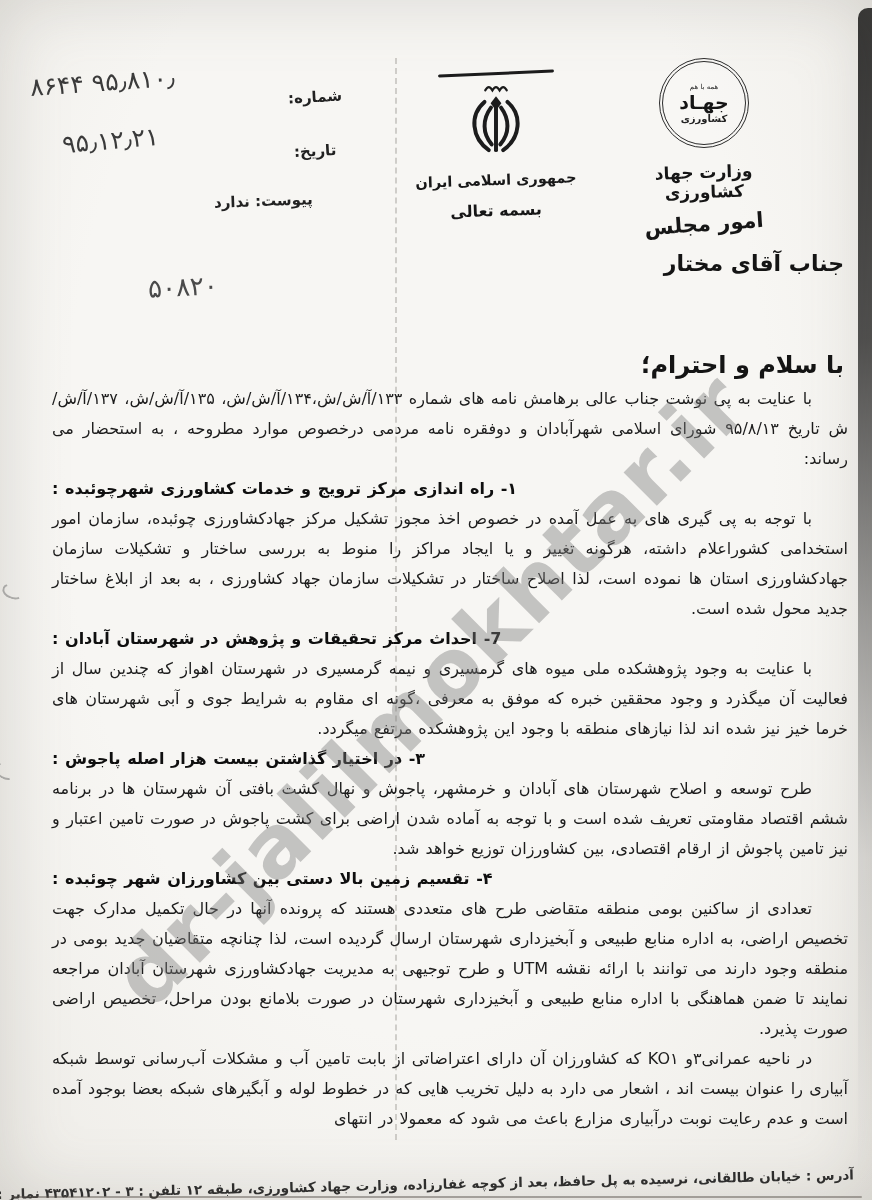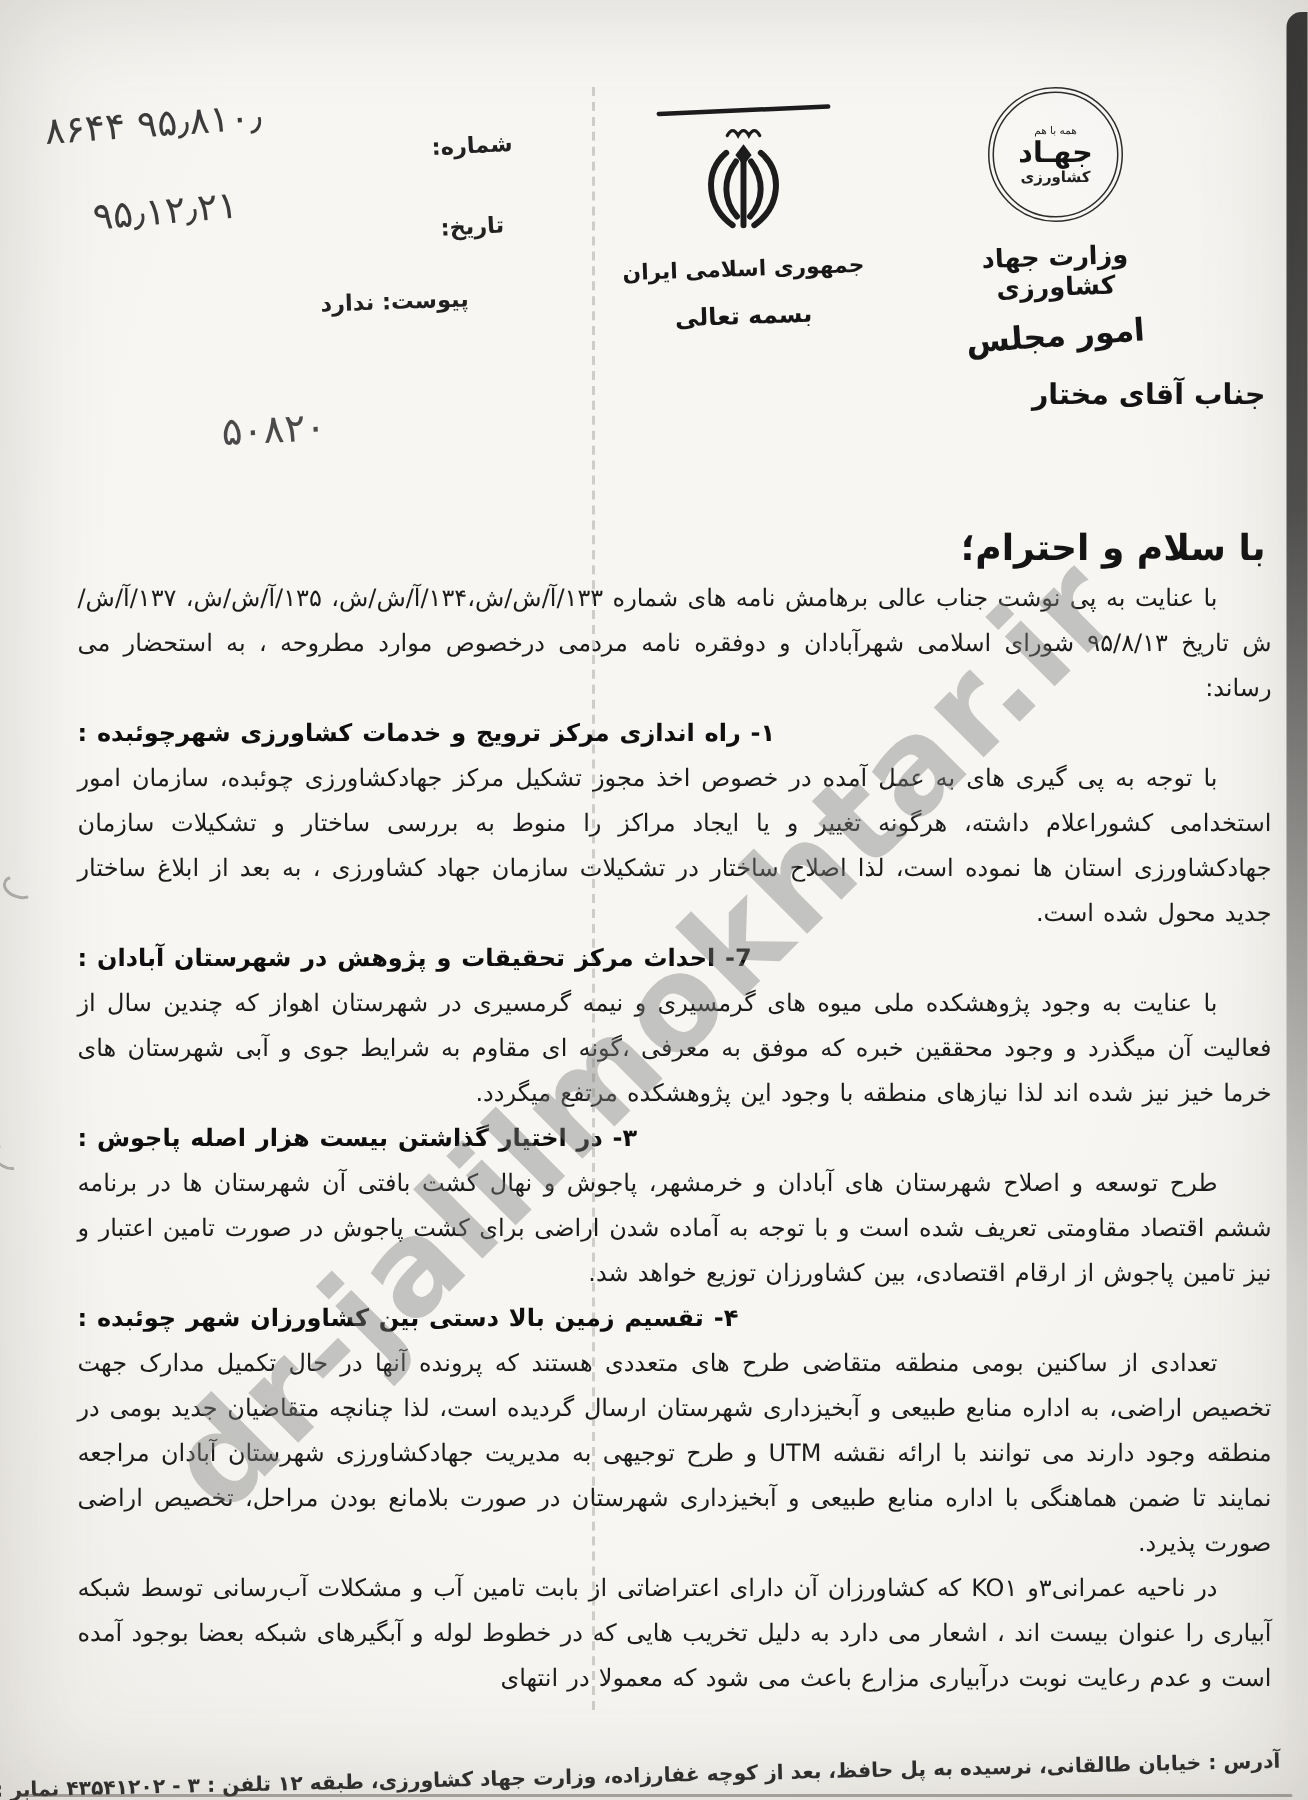--- a/index.html
+++ b/index.html
@@ -47,21 +47,21 @@
   .field-label{position:absolute;font-size:15px;font-weight:bold;color:#222;transform:rotate(-3deg);}
   .lbl-number{left:260px;top:30px;}
   .lbl-date{left:266px;top:84px;}
   .lbl-attach{left:186px;top:134px;transform:rotate(-2deg);}
   .handwriting{position:absolute;font-size:25px;color:#3b3b3b;letter-spacing:3px;white-space:nowrap;}
   .hw-number{left:2px;top:10px;transform:rotate(-4deg);}
   .hw-date{left:34px;top:68px;transform:rotate(-5deg);}
   .hw-stamp{position:absolute;left:148px;top:272px;font-size:26px;letter-spacing:9px;color:#4a4a4a;transform:rotate(-3deg);z-index:2;}
 
   
-  .recipient{position:absolute;top:244px;right:28px;text-align:right;font-size:19px;font-weight:bold;line-height:39px;color:#141414;z-index:2;}
+  .recipient{position:absolute;top:244px;right:28px;text-align:right;font-size:22px;font-weight:bold;line-height:39px;color:#141414;z-index:2;}
   .salutation{position:absolute;top:351px;right:28px;font-size:24px;font-weight:bold;color:#141414;z-index:2;}
 
   
   .body-text{position:absolute;top:384px;right:24px;left:52px;direction:rtl;text-align:justify;
     font-size:16px;line-height:30px;color:#1c1c1c;word-spacing:1px;z-index:2;}
   .body-text p{margin:0;text-indent:36px;}
   .sec-heading{margin:0;font-weight:bold;color:#0f0f0f;text-indent:50px;text-align:left;}
 
   
   .footer{position:absolute;bottom:8px;left:14px;right:18px;text-align:center;font-size:13.5px;font-weight:bold;

